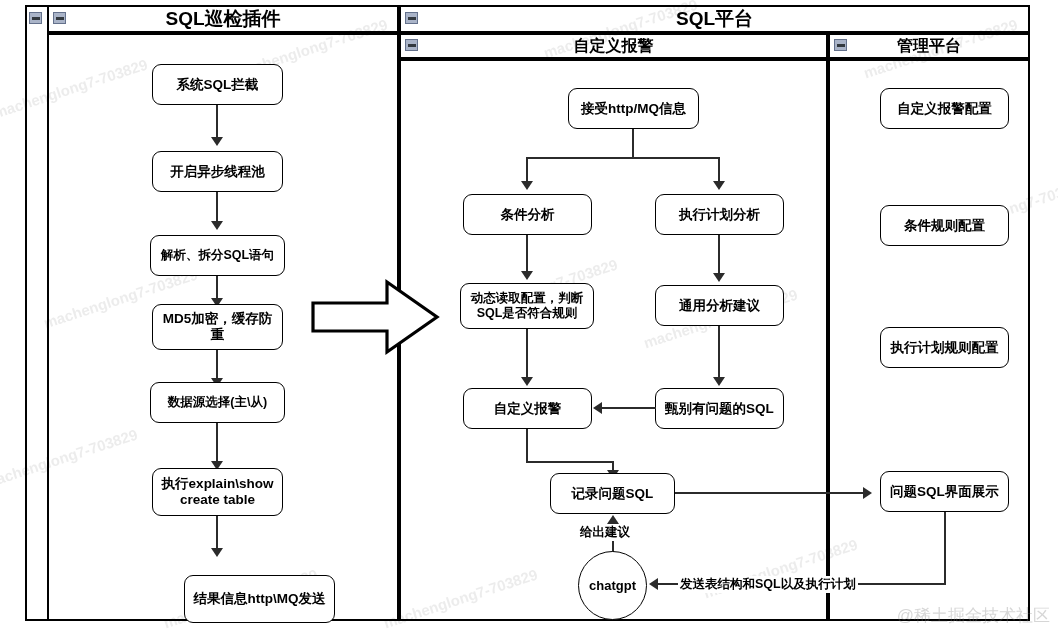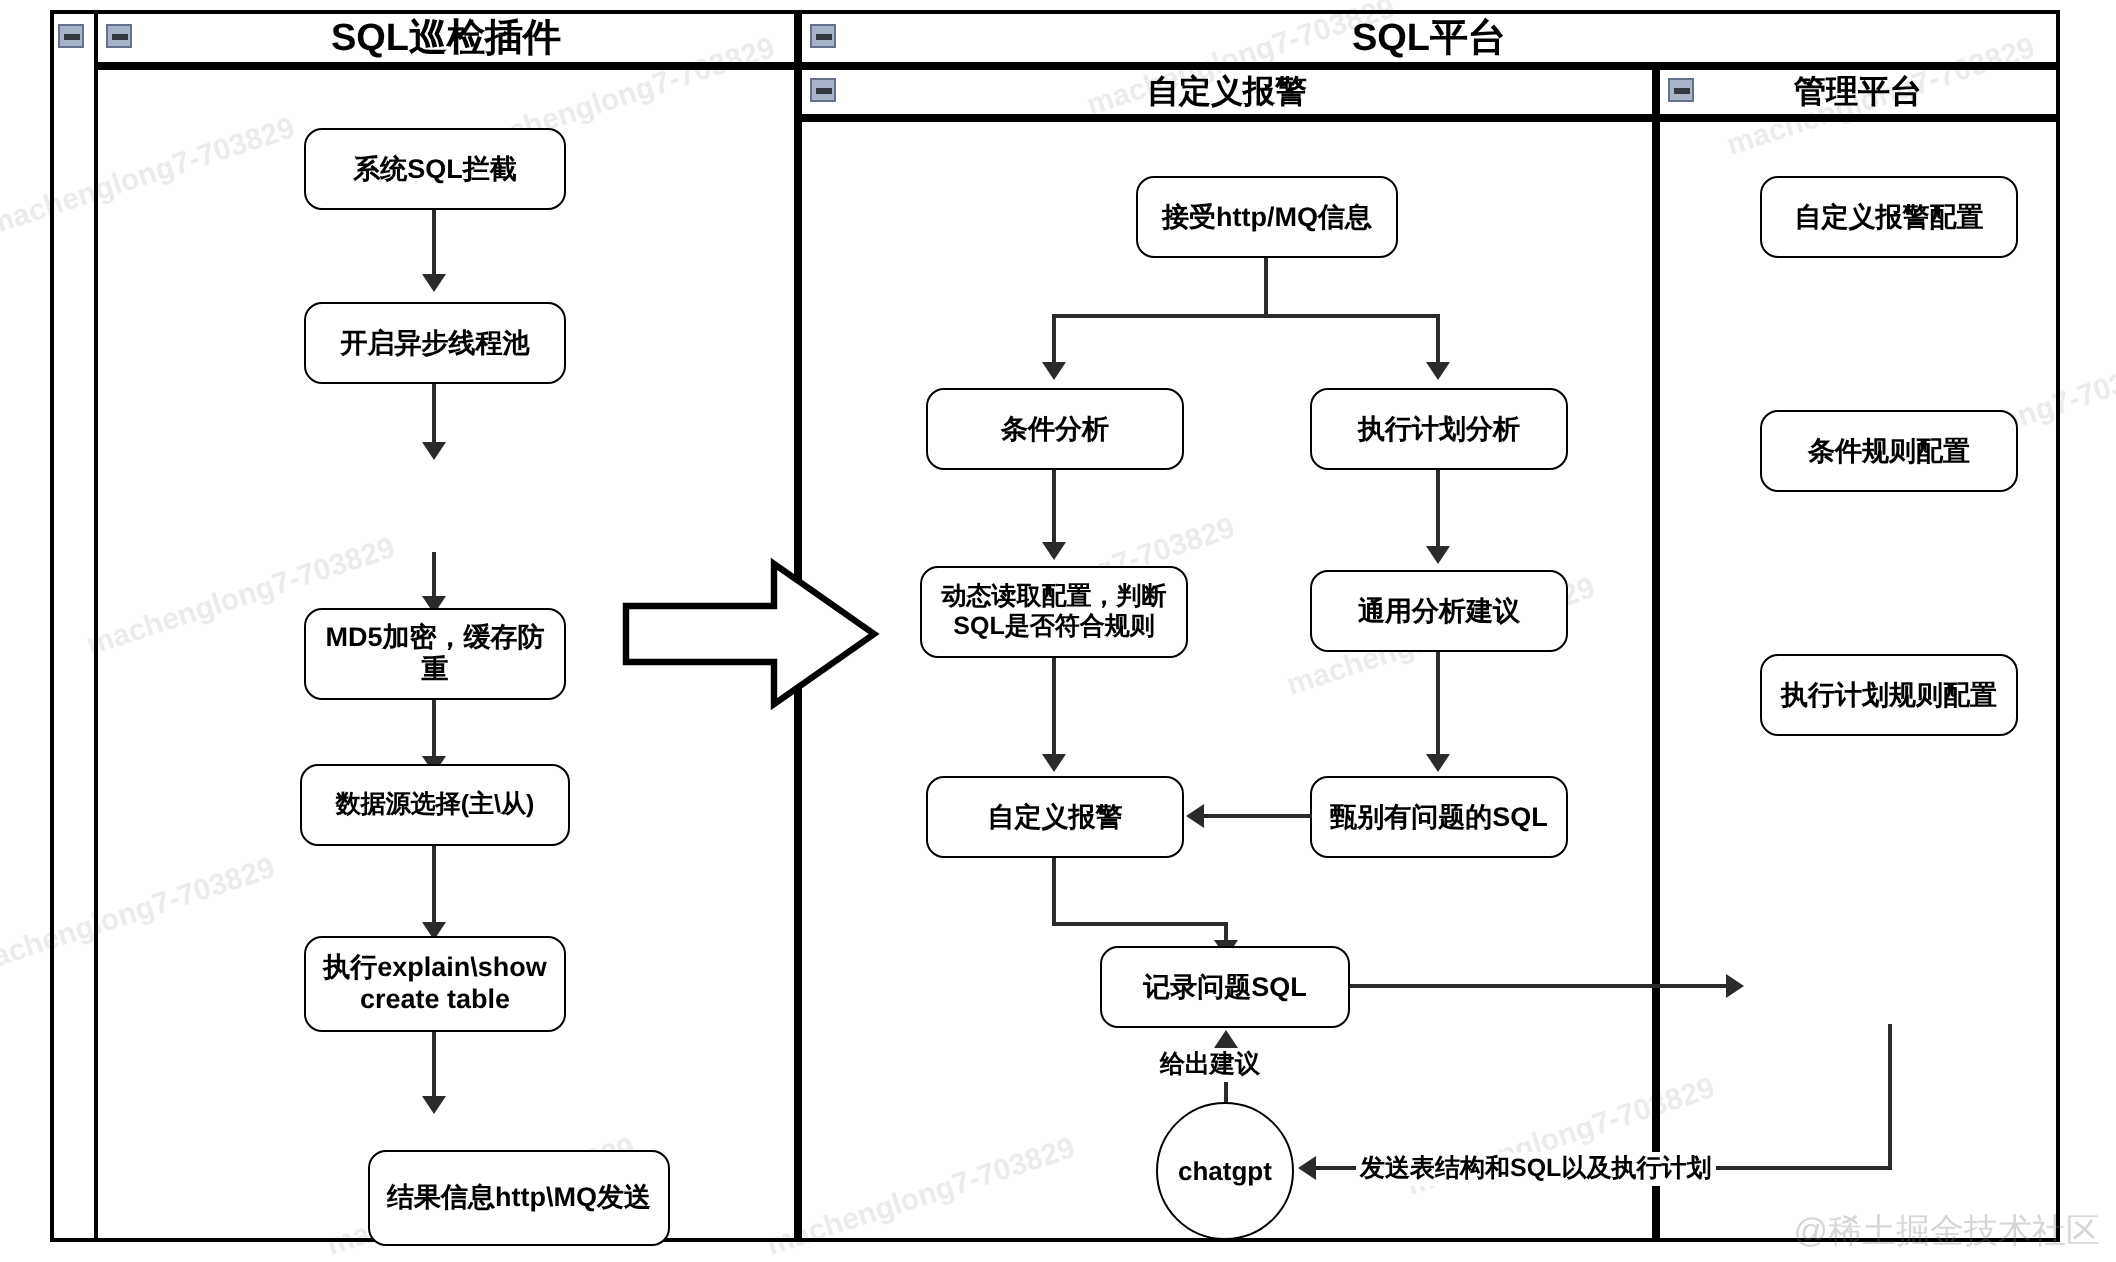--- a/index.html
+++ b/index.html
@@ -115,20 +115,23 @@
   </div>
   <div class="ln lnv" style="left:216px;top:105px;height:36px;"></div>
   <div class="arrow down" style="left:211px;top:137px;"></div>
 
   <div class="node" style="left:152px;top:151px;width:131px;height:41px;">
     <span>开启异步线程池</span>
   </div>
   <div class="ln lnv" style="left:216px;top:192px;height:33px;"></div>
   <div class="arrow down" style="left:211px;top:221px;"></div>
 
+  <div class="node small" style="left:150px;top:235px;width:135px;height:41px;">
+    <span>解析、拆分SQL语句</span>
+  </div>
   <div class="ln lnv" style="left:216px;top:276px;height:26px;"></div>
   <div class="arrow down" style="left:211px;top:298px;"></div>
 
   <div class="node" style="left:152px;top:304px;width:131px;height:46px;">
     <span>MD5加密，缓存防重</span>
   </div>
   <div class="ln lnv" style="left:216px;top:350px;height:32px;"></div>
   <div class="arrow down" style="left:211px;top:378px;"></div>
 
   <div class="node small" style="left:150px;top:382px;width:135px;height:41px;align-items:center;">
@@ -220,20 +223,23 @@
 
   <div class="node" style="left:880px;top:88px;width:129px;height:41px;">
     <span>自定义报警配置</span>
   </div>
   <div class="node" style="left:880px;top:205px;width:129px;height:41px;">
     <span>条件规则配置</span>
   </div>
   <div class="node" style="left:880px;top:327px;width:129px;height:41px;">
     <span>执行计划规则配置</span>
   </div>
+  <div class="node" style="left:880px;top:471px;width:129px;height:41px;">
+    <span>问题SQL界面展示</span>
+  </div>
 
   <div class="ln lnv" style="left:944px;top:512px;height:72px;"></div>
   <div class="ln lnh" style="left:658px;top:583px;width:288px;"></div>
   <div class="arrow left" style="left:649px;top:578px;"></div>
   <div class="edge-label" style="left:678px;top:576px;">发送表结构和SQL以及执行计划</div>
 
   <div class="brandwm">@稀土掘金技术社区</div>
 </div>
 
 </body></html>

